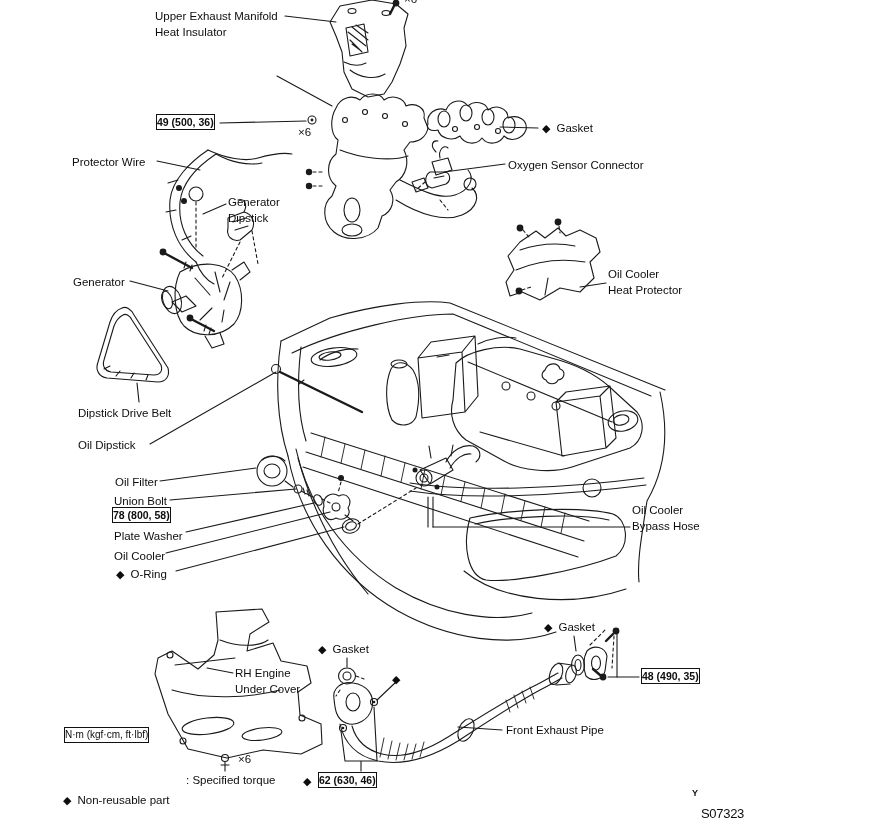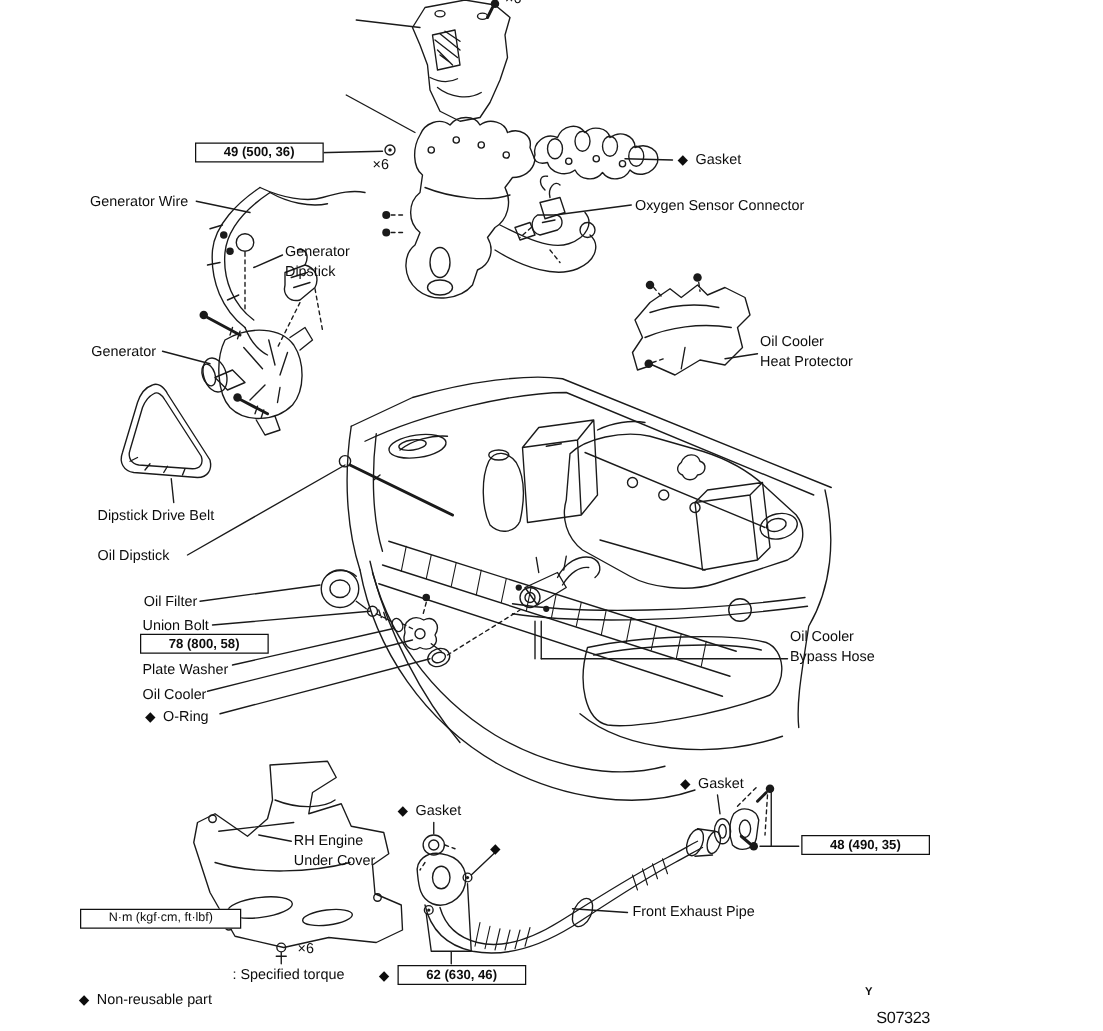--- a/index.html
+++ b/index.html
@@ -7,21 +7,21 @@
           font-family:"Liberation Sans",sans-serif;color:#0d0d0d;}
   svg{position:absolute;left:0;top:0;}
   svg *{stroke:#1a1a1a;stroke-width:1.1;fill:none;stroke-linecap:round;stroke-linejoin:round;}
   svg .fill{fill:#1a1a1a;stroke:none;}
   svg .dash{stroke-dasharray:3,3;}
   svg .thick{stroke-width:2.4;}
   svg .thin{stroke-width:0.9;}
   .lbl{position:absolute;font-size:11.5px;line-height:16px;white-space:nowrap;}
   .row{display:flex;align-items:center;gap:6px;}
   .dia{font-size:11px;line-height:16px;}
-  .tq{position:absolute;border:1.4px solid #111;background:#fff;padding:0px 22px;
+  .tq{position:absolute;border:1.4px solid #111;background:#fff;padding:0px 0;
       font-size:10.5px;line-height:14px;font-weight:bold;white-space:nowrap;}
   .x6{position:absolute;font-size:11.5px;white-space:nowrap;}
   .refY{position:absolute;font-size:9px;font-weight:bold;}
   .refC{position:absolute;font-size:13px;letter-spacing:-0.3px;}
   .ftnote{position:absolute;font-size:11.5px;white-space:nowrap;}
 </style>
 </head>
 <body>
 
 <div class="canvas">
@@ -275,37 +275,41 @@
     <path d="M347,658 L347,667"></path>
     <path d="M396,682 L377,700"></path>
     <path d="M574,636 L576,651"></path>
     <path d="M639,677 L608,677"></path>
     <path d="M617,634 L617,677"></path>
     <path d="M502,730 L458,727"></path>
     <path d="M341,731 L345,761 M374,707 L377,761 M345,761 L377,761 M361,761 L361,771"></path>
   </g>
 </svg>
 
+<div class="lbl" style="left:155px;top:8px">
+  <div>Upper Exhaust Manifold</div>
+  <div>Heat Insulator</div>
+</div>
 
 
 <div class="tq" style="left:156px;top:114px">
   <span>49 (500, 36)</span>
 </div>
 
 <div class="x6" style="left:404px;top:-7px">×6</div>
 <div class="x6" style="left:298px;top:126px">×6</div>
 
 <div class="lbl row" style="left:542px;top:120px">
   <span class="dia">◆</span>
   <span>Gasket</span>
 </div>
 
 <div class="lbl" style="left:508px;top:157px">Oxygen Sensor Connector</div>
 
-<div class="lbl" style="left:72px;top:154px">Generator Wire</div>
+<div class="lbl" style="left:72px;top:154px">Protector Wire</div>
 
 <div class="lbl" style="left:228px;top:194px">
   <div>Generator</div>
   <div>Dipstick</div>
 </div>
 
 <div class="lbl" style="left:73px;top:274px">Generator</div>
 
 <div class="lbl" style="left:608px;top:266px">
   <div>Oil Cooler</div>

